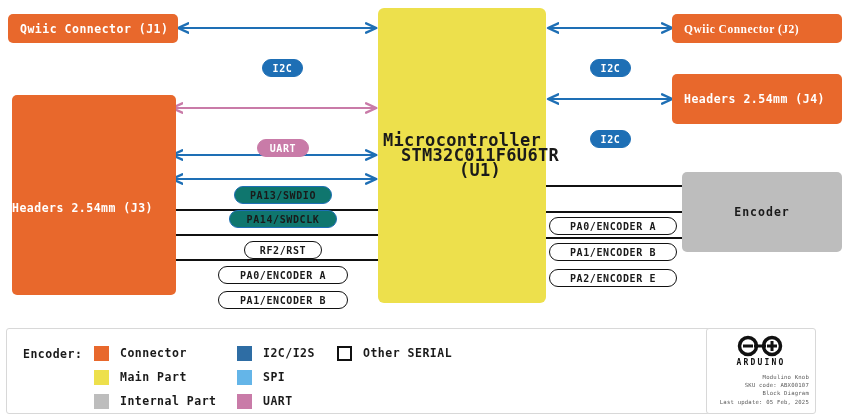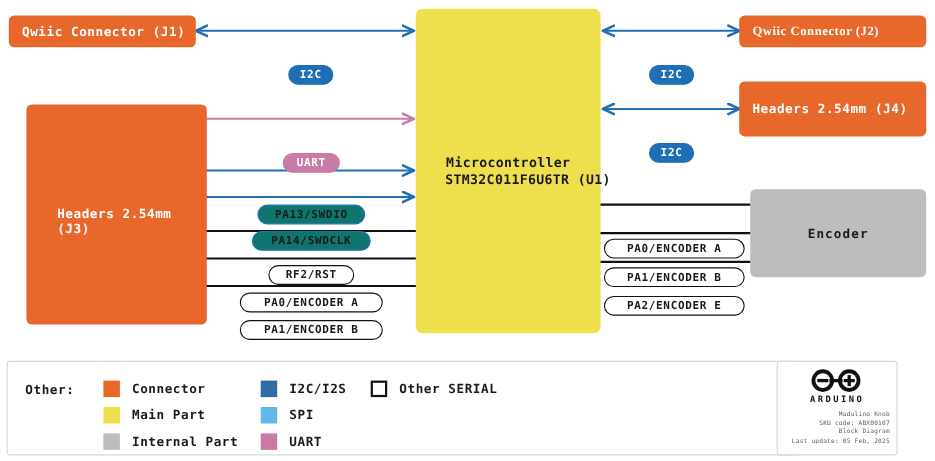--- a/index.html
+++ b/index.html
@@ -9,21 +9,21 @@
   }
   .canvas{position:absolute;left:0;top:0;width:850px;height:419px;}
 
   
   .blk{position:absolute;box-sizing:border-box;display:flex;align-items:center;}
   .blk span{display:block;width:100%;}
 
   .blk-conn{background:#e8682c;color:#ffffff;border-radius:5px;
             font-size:11.5px;font-weight:700;letter-spacing:.5px;}
   .blk-main{background:#ede04c;color:#1a1a1a;border-radius:6px;
-            font-size:12px;font-weight:700;letter-spacing:.3px;
+            font-size:17px;font-weight:700;letter-spacing:.3px;
             justify-content:center;text-align:center;line-height:15px;}
   .blk-int {background:#bdbdbd;color:#1a1a1a;border-radius:5px;
             font-size:11.5px;font-weight:700;letter-spacing:1px;
             justify-content:center;text-align:center;}
 
   
   svg.wires{position:absolute;left:0;top:0;width:850px;height:320px;overflow:visible;}
 
   
   .pill{position:absolute;box-sizing:border-box;display:flex;align-items:center;
@@ -119,21 +119,21 @@
     </g>
     <g>
       <line x1="544" y1="238" x2="684" y2="238" stroke="#111111" stroke-width="2"></line>
     </g>
   </svg>
 
   <div class="blk blk-conn" style="left:8px;top:14px;width:170px;height:29px;padding-left:12px;">
     <span>Qwiic Connector (J1)</span>
   </div>
 
-  <div class="blk blk-conn" style="left:24px;top:95px;width:164px;height:200px;padding-left:28px;align-items:flex-end;padding-bottom:80px;">
+  <div class="blk blk-conn" style="left:12px;top:95px;width:164px;height:200px;padding-left:0;align-items:flex-end;padding-bottom:80px;">
     <span>Headers 2.54mm (J3)</span>
   </div>
 
   <div class="blk blk-main" style="left:378px;top:8px;width:168px;height:295px;flex-direction:column;">
     <span style="text-align:center;">Microcontroller</span>
     <span style="text-align:center;margin-left:36px;">STM32C011F6U6TR (U1)</span>
   </div>
 
   <div class="blk blk-conn" style="left:672px;top:14px;width:170px;height:29px;padding-left:12px;font-family:Liberation Serif, serif;">
     <span>Qwiic Connector (J2)</span>
@@ -189,21 +189,21 @@
 
   <div class="pill pill-oth" style="left:549px;top:203px;width:128px;height:18px;">
     <span>PA1/ENCODER B</span>
   </div>
 
   <div class="pill pill-oth" style="left:549px;top:229px;width:128px;height:18px;">
     <span>PA2/ENCODER E</span>
   </div>
 
   <div class="legend-box">
-    <div class="legend-title">Other:</div>
+    <div class="legend-title">Encoder:</div>
 
     <div class="lg-col" style="left:87px;top:12px;">
       <div class="lg-row">
         <div class="sw" style="background:#e8682c;"></div>
         <div class="lg-lbl">Connector</div>
       </div>
       <div class="lg-row">
         <div class="sw" style="background:#ede04c;"></div>
         <div class="lg-lbl">Main Part</div>
       </div>

